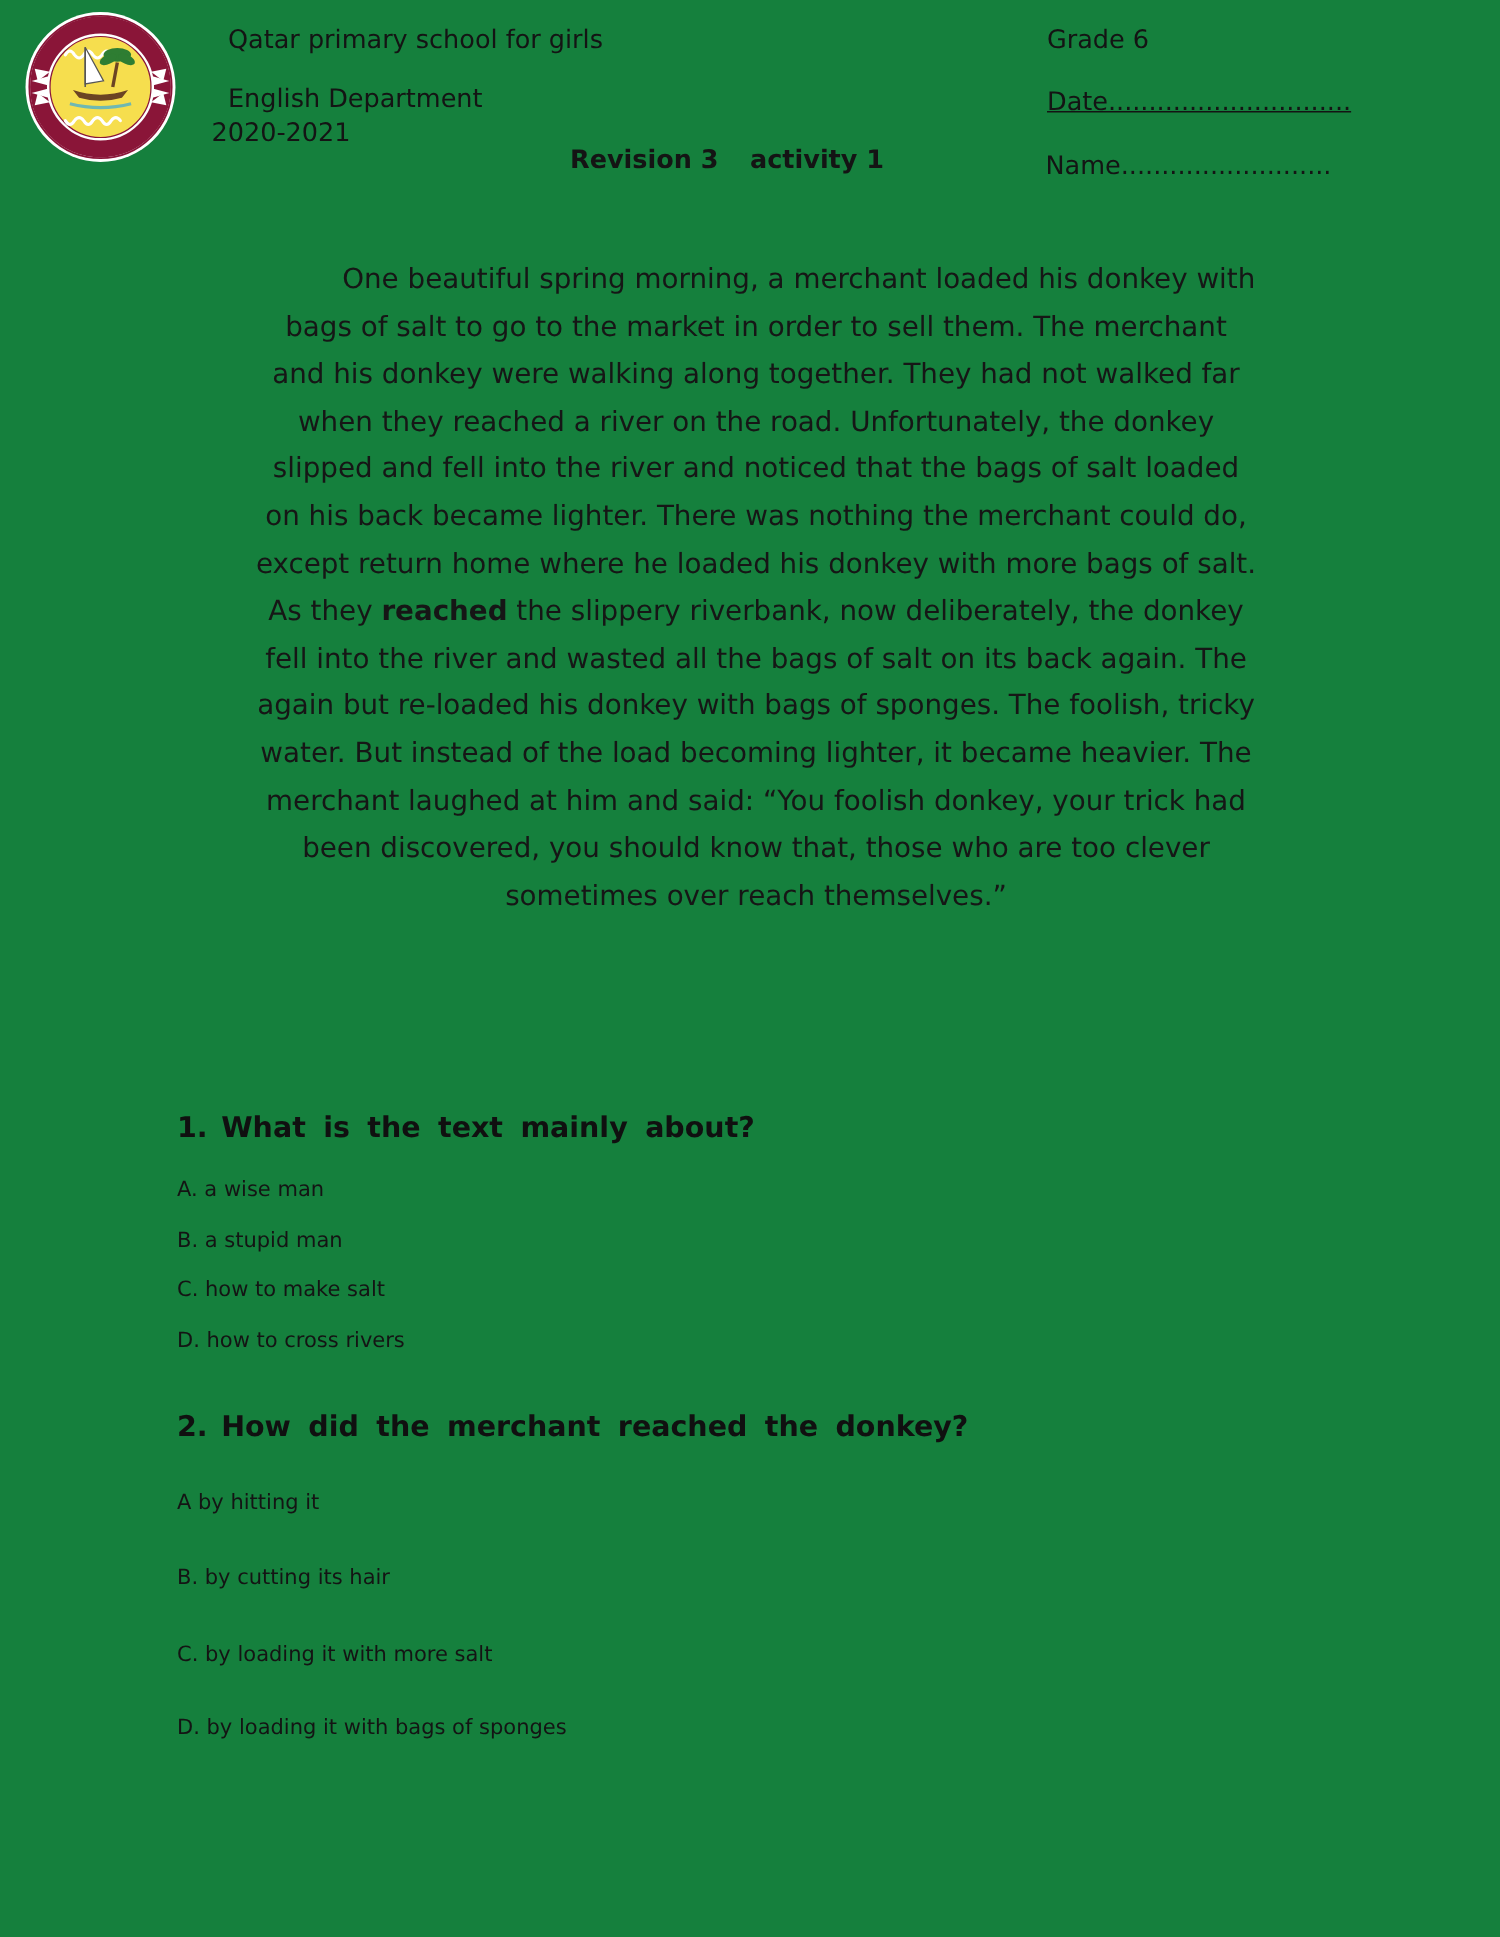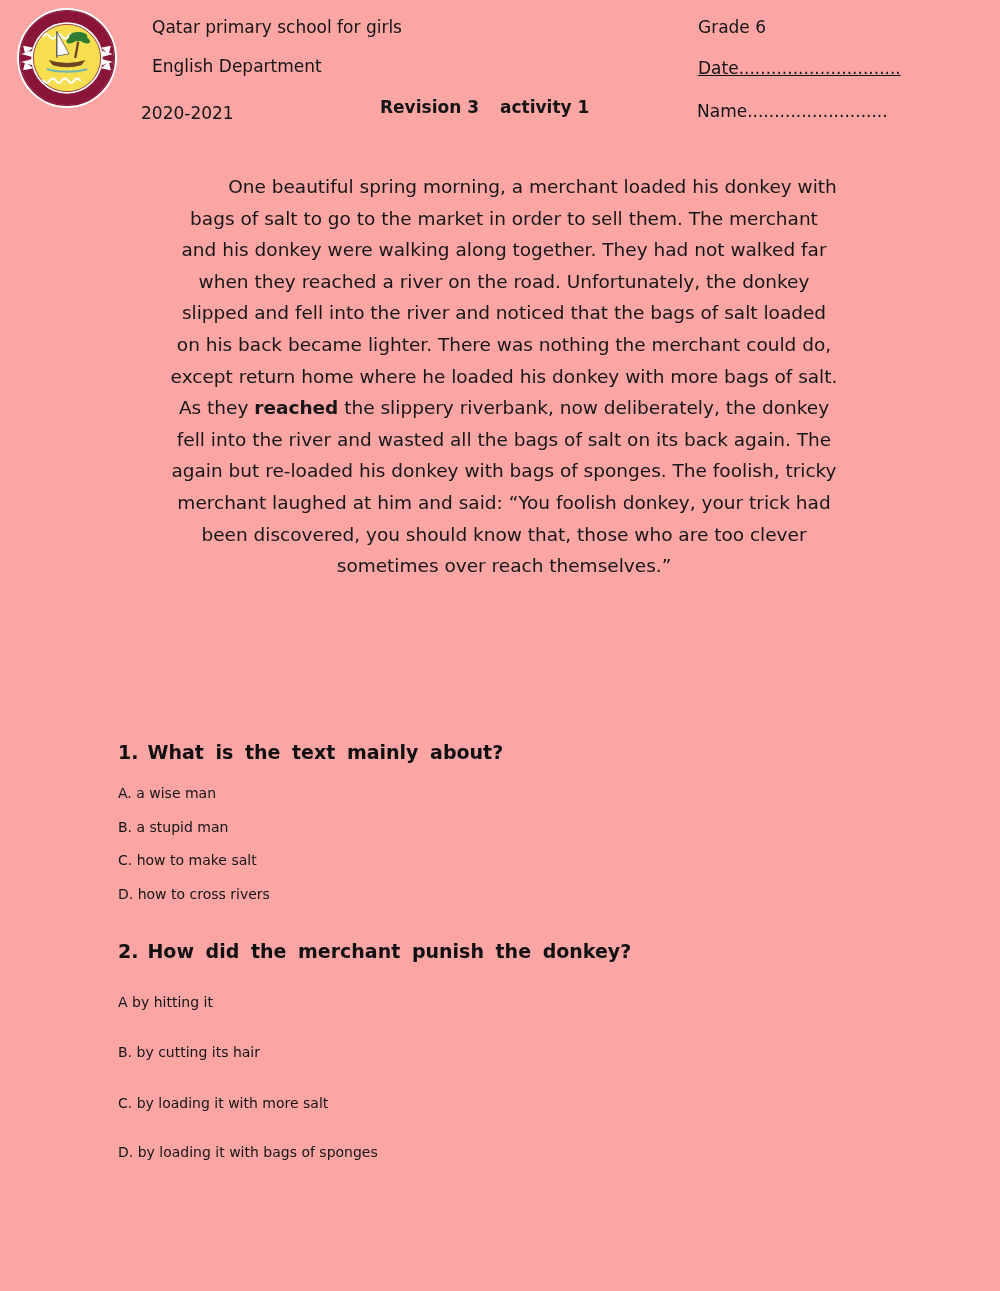--- a/index.html
+++ b/index.html
@@ -1,21 +1,21 @@
 <!DOCTYPE html>
 <html><head>
 <meta charset="utf-8">
 <style>
   * { margin: 0; padding: 0; box-sizing: border-box; }
   html, body { background: #ffffff; }
   .page {
     position: relative;
     width: 1000px;
     height: 1291px;
-    background: #fca5a5;
+    background: #15803d;
     font-family: "DejaVu Sans", "Liberation Sans", sans-serif;
     color: #111111;
     overflow: hidden;
   }
   .abs { position: absolute; white-space: nowrap; }
   .hdr-text { font-size: 17px; line-height: 20px; color: #141414; }
   .hdr-bold { font-weight: bold; }
   .logo-box { position: absolute; left: 16px; top: 6px; width: 102px; height: 104px; }
   .passage {
     position: absolute; left: 118px; top: 171px; width: 772px;
@@ -74,49 +74,50 @@
         </g>
       </svg>
     </div>
 
     <div class="abs hdr-text" style="left:152px; top:17px;">Qatar primary school for girls</div>
     <div class="abs hdr-text" style="left:698px; top:17px;">Grade 6</div>
 
     <div class="abs hdr-text" style="left:152px; top:56px;">English Department</div>
     <div class="abs hdr-text" style="left:698px; top:58px;text-decoration:underline;">Date..............................</div>
 
-    <div class="abs hdr-text" style="left:141px; top:103px;">2020-2021</div>
+    <div class="abs hdr-text" style="left:141px; top:79px;">2020-2021</div>
     <div class="abs hdr-text hdr-bold" style="left:380px; top:97px;">Revision 3</div>
     <div class="abs hdr-text hdr-bold" style="left:500px; top:97px;">activity 1</div>
     <div class="abs hdr-text" style="left:697px; top:101px;">Name..........................</div>
   </div>
 
   <div class="passage">
     <div class="pline indent">One beautiful spring morning, a merchant loaded his donkey with</div>
     <div class="pline">bags of salt to go to the market in order to sell them. The merchant</div>
     <div class="pline">and his donkey were walking along together. They had not walked far</div>
     <div class="pline">when they reached a river on the road. Unfortunately, the donkey</div>
     <div class="pline">slipped and fell into the river and noticed that the bags of salt loaded</div>
     <div class="pline">on his back became lighter. There was nothing the merchant could do,</div>
     <div class="pline">except return home where he loaded his donkey with more bags of salt.</div>
     <div class="pline"><span>As they </span><b>reached</b><span> the slippery riverbank, now deliberately, the donkey</span></div>
     <div class="pline">fell into the river and wasted all the bags of salt on its back again. The</div>
     <div class="pline">again but re-loaded his donkey with bags of sponges. The foolish, tricky</div>
+    <div class="pline">water. But instead of the load becoming lighter, it became heavier. The</div>
     <div class="pline">merchant laughed at him and said: “You foolish donkey, your trick had</div>
     <div class="pline">been discovered, you should know that, those who are too clever</div>
     <div class="pline">sometimes over reach themselves.”</div>
   </div>
 
   <div class="abs q-title" style="left:118px; top:741px;"><span class="q-num">1.</span><span>What is the text mainly about?</span></div>
   <div class="q1-opts">
     <div class="q-opt">A. a wise man</div>
     <div class="q-opt">B. a stupid man</div>
     <div class="q-opt">C. how to make salt</div>
     <div class="q-opt">D. how to cross rivers</div>
   </div>
 
-  <div class="abs q-title" style="left:118px; top:940px;"><span class="q-num">2.</span><span>How did the merchant punish the donkey?</span></div>
+  <div class="abs q-title" style="left:118px; top:940px;"><span class="q-num">2.</span><span>How did the merchant reached the donkey?</span></div>
   <div class="abs q-opt" style="left:118px; top:994px;">A by hitting it</div>
   <div class="abs q-opt" style="left:118px; top:1044px;">B. by cutting its hair</div>
   <div class="abs q-opt" style="left:118px; top:1095px;">C. by loading it with more salt</div>
   <div class="abs q-opt" style="left:118px; top:1144px;">D. by loading it with bags of sponges</div>
 
 </div>
 
 </body></html>

